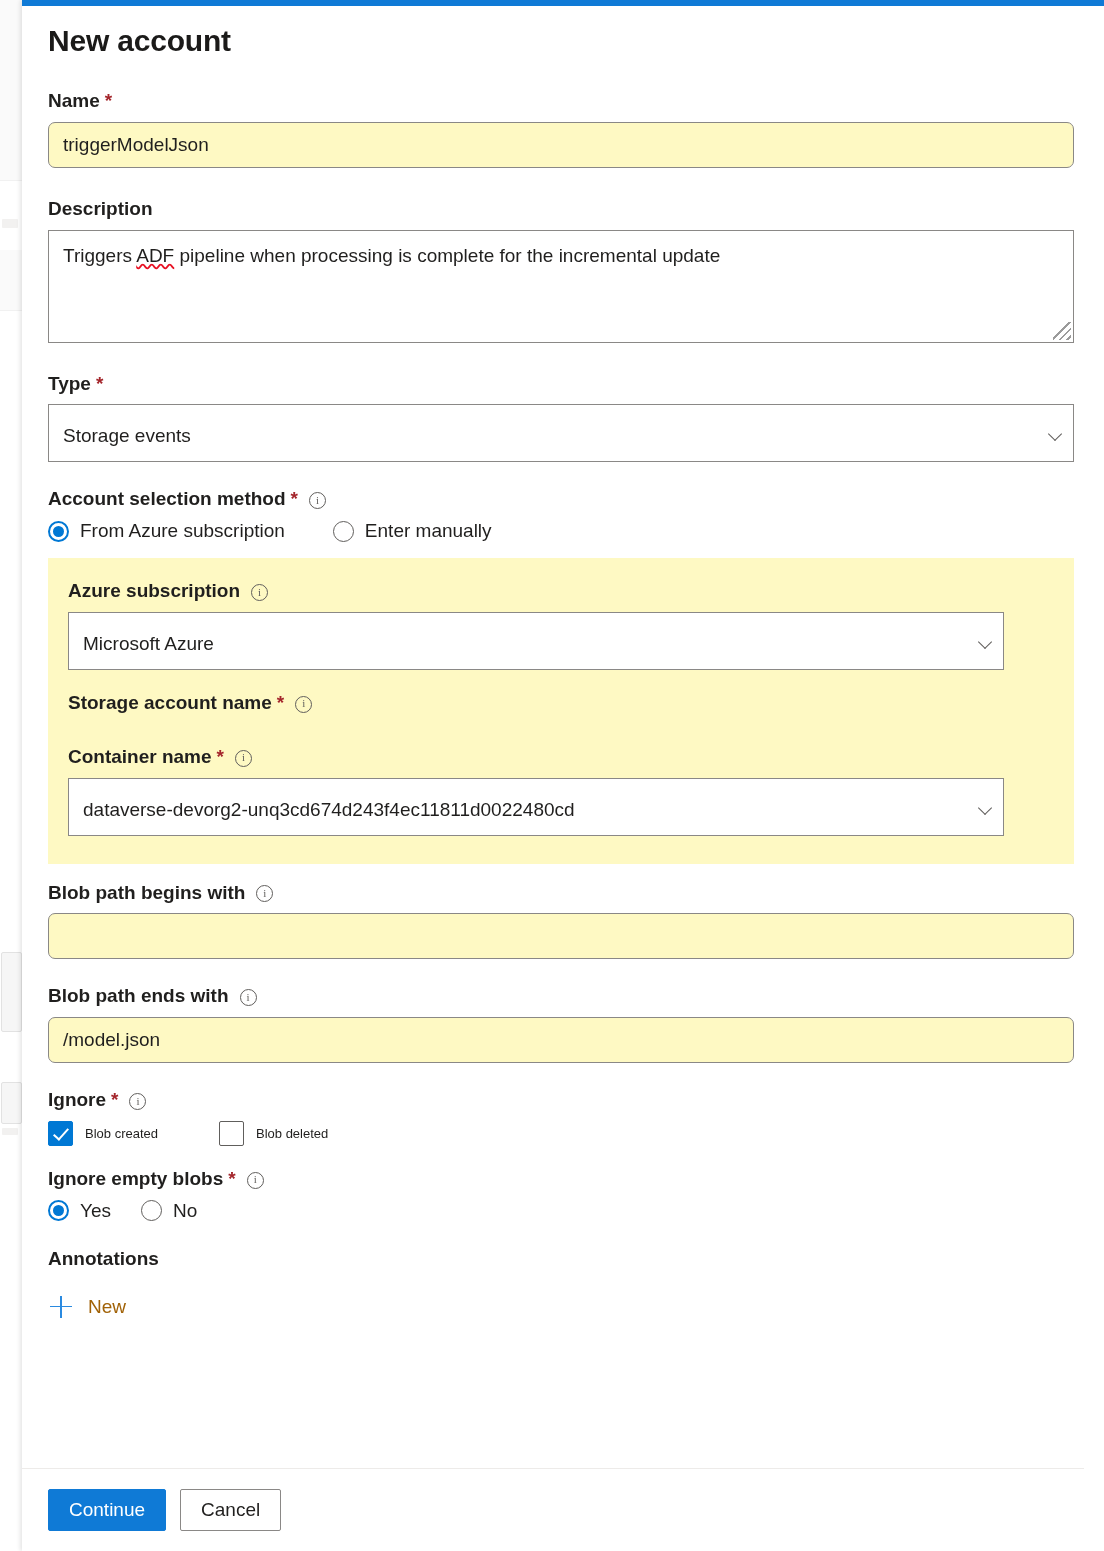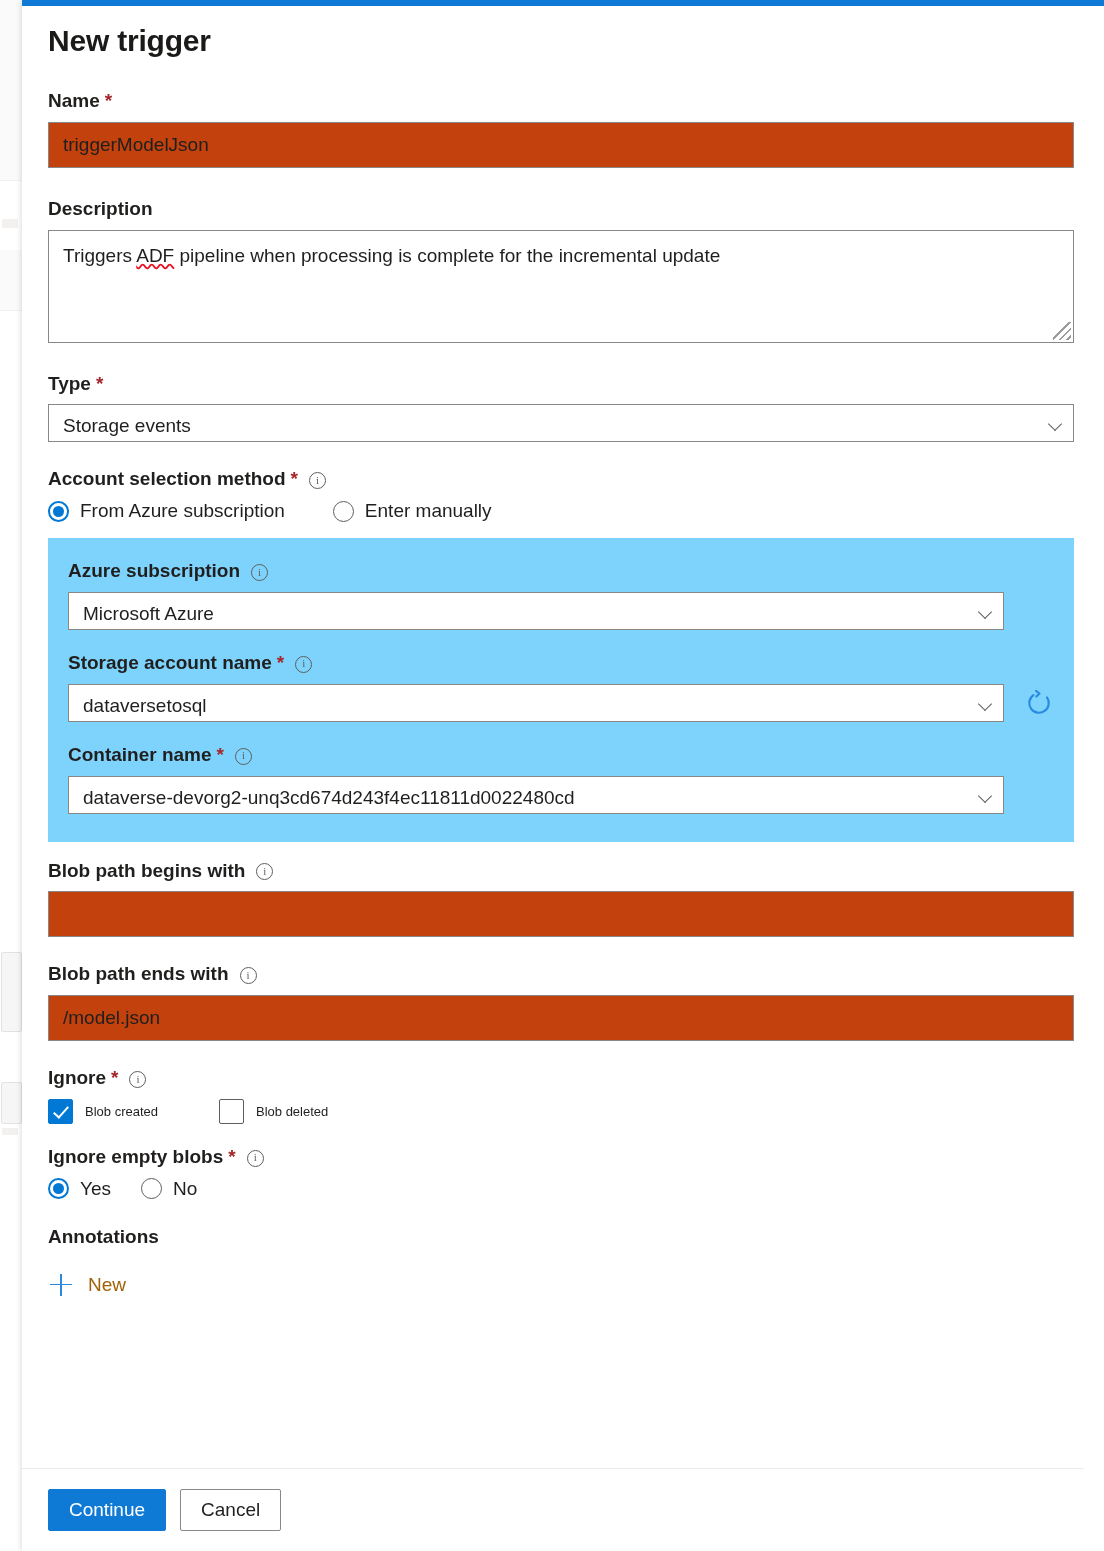--- a/index.html
+++ b/index.html
@@ -130,27 +130,27 @@
     top: 1px;
   }
   .info-icon i { font-style: normal; position: relative; top: -0.5px; }
 
   
   .txt-input {
     width: 100%;
     height: 46px;
     box-sizing: border-box;
     border: 1px solid #8a8886;
-    background: #c2410c;
+    background: #fef9c3;
     font-size: 19px;
     font-family: "Liberation Sans", sans-serif;
     color: #201f1e;
     padding: 16px 14px;
     outline: none;
-    border-radius: 0;
+    border-radius: 7px;
   }
   .txt-input::placeholder { color: #a19f9d; }
 
   .ta-wrap { position: relative; width: 100%; }
   .txt-area {
     width: 100%;
     height: 113px;
     box-sizing: border-box;
     border: 1px solid #8a8886;
     background: #ffffff;
@@ -178,21 +178,21 @@
   .spell-wrap {
     text-decoration: underline wavy #e81123;
     text-decoration-skip-ink: none;
     text-underline-offset: 2px;
   }
 
   
   .sel-wrap { position: relative; width: 100%; }
   .sel-box {
     width: 100%;
-    height: 38px;
+    height: 58px;
     box-sizing: border-box;
     border: 1px solid #8a8886;
     background: #ffffff;
     font-size: 19px;
     color: #201f1e;
     padding: 6px 40px 0 14px;
     display: flex;
     align-items: center;
     cursor: pointer;
   }
@@ -275,21 +275,21 @@
     position: absolute;
     left: 8px; top: 3px;
     width: 6px; height: 13px;
     border-right: 2.6px solid #ffffff;
     border-bottom: 2.6px solid #ffffff;
     transform: rotate(42deg);
   }
 
   
   .sub-panel {
-    background: #7dd3fc;
+    background: #fef9c3;
     padding: 22px 20px 28px 20px;
     box-sizing: border-box;
     margin-top: 16px;
     position: relative;
   }
   .sub-panel .field-label { font-size: 19px; }
 
   .row-with-action {
     display: flex;
     align-items: center;
@@ -384,21 +384,21 @@
   <div class="bg-ghost2" style="top:1082px;height:40px;"></div>
   <div class="bg-ghost" style="top:1128px;height:7px;"></div>
 </div>
 
 <div id="blade">
   <div id="blade-accent"></div>
 
   <div id="scroll-area">
     <div id="content">
 
-      <h1 id="blade-title">New trigger</h1>
+      <h1 id="blade-title">New account</h1>
 
       
       <div class="field-label">
         <span>Name</span>
         <span class="req">*</span>
       </div>
       <input class="txt-input" type="text" value="triggerModelJson" style="">
 
       <div class="gap-30"></div>
 
@@ -464,34 +464,20 @@
 
         <div class="gap-22"></div>
 
         <div class="field-label">
           <span>Storage account name</span>
           <span class="req">*</span>
           <span class="info-icon">
               <i>i</i>
             </span>
         </div>
-        <div class="row-with-action">
-          <div class="sel-wrap" style="width:calc(100% - 50px);flex:none;">
-            <div class="sel-box">
-              <span>dataversetosql</span>
-            </div>
-            <span class="chev"></span>
-          </div>
-          <button class="refresh-btn" aria-label="refresh">
-            <svg width="30" height="30" viewBox="0 0 24 24" fill="none">
-              <path d="M12 4.2 A7.8 7.8 0 1 0 19.8 12" stroke="#2a8ae0" stroke-width="1.7" stroke-linecap="round" fill="none" transform="rotate(-35 12 12)"></path>
-              <path d="M9.6 2.3 L12.4 4.4 L9.9 6.8" stroke="#2a8ae0" stroke-width="1.7" stroke-linecap="round" stroke-linejoin="round" fill="none"></path>
-            </svg>
-          </button>
-        </div>
 
         <div class="gap-22"></div>
 
         <div class="field-label">
           <span>Container name</span>
           <span class="req">*</span>
           <span class="info-icon">
               <i>i</i>
             </span>
         </div>

